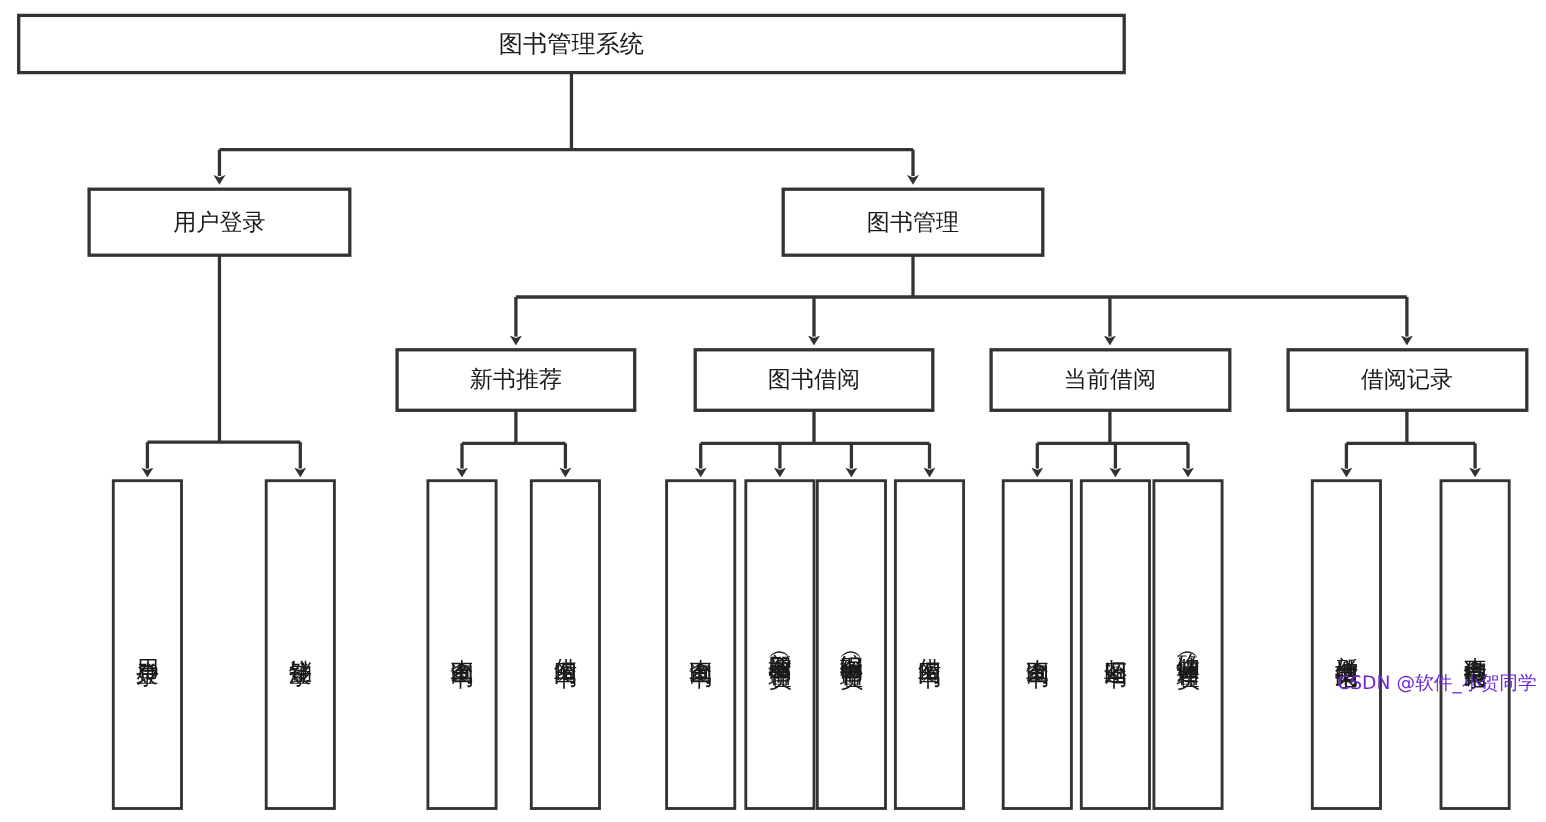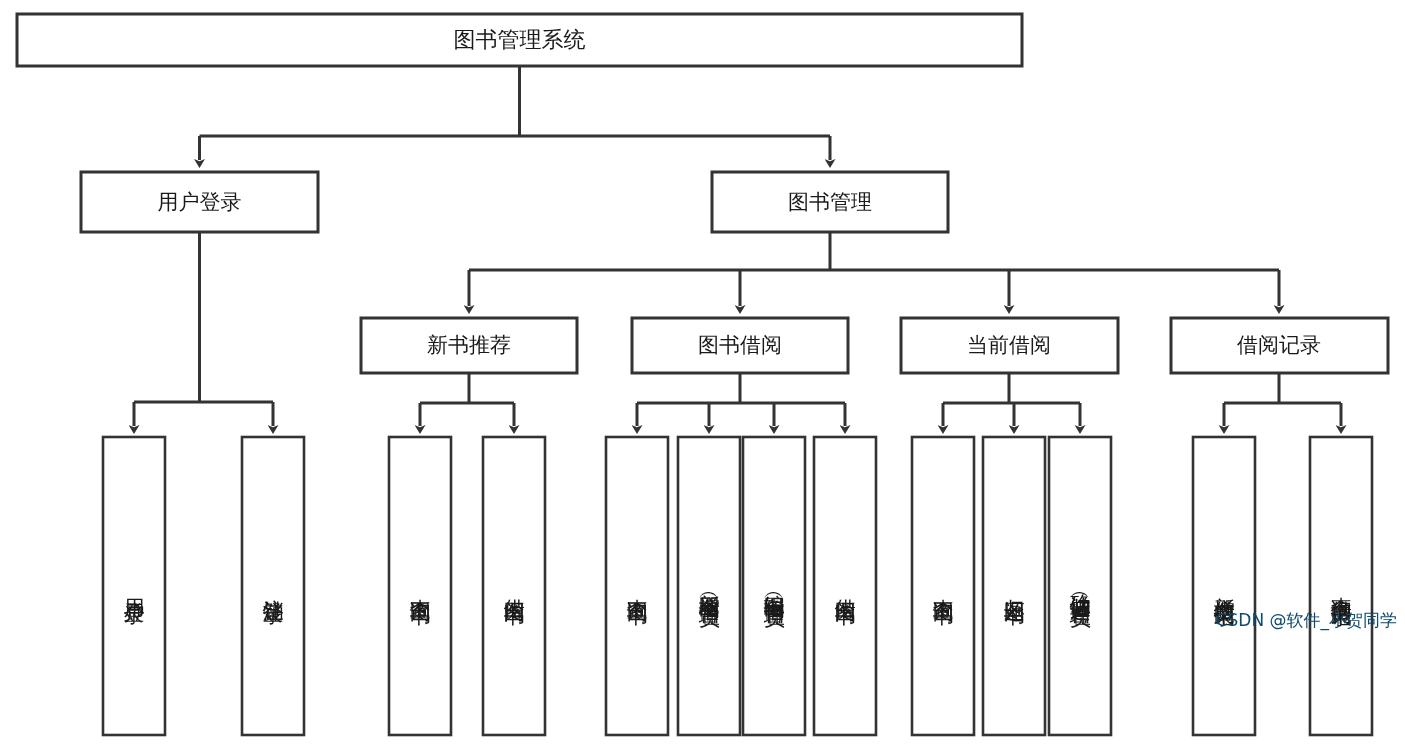--- a/index.html
+++ b/index.html
@@ -73,21 +73,21 @@
     white-space: nowrap;
     pointer-events: none;
     user-select: none;
   }
   .watermark {
     position: absolute;
     right: 8px;
     bottom: 4px;
     font-family: "DejaVu Sans", "Liberation Sans", sans-serif;
     font-size: 17px;
-    color: #0c4a6e;
+    color: #6d28d9;
     white-space: nowrap;
     user-select: none;
   }
 </style>
 </head>
 <body>
 
 <div id="diagram-root">
 
   <svg class="flow" viewBox="0 0 1405 747">

